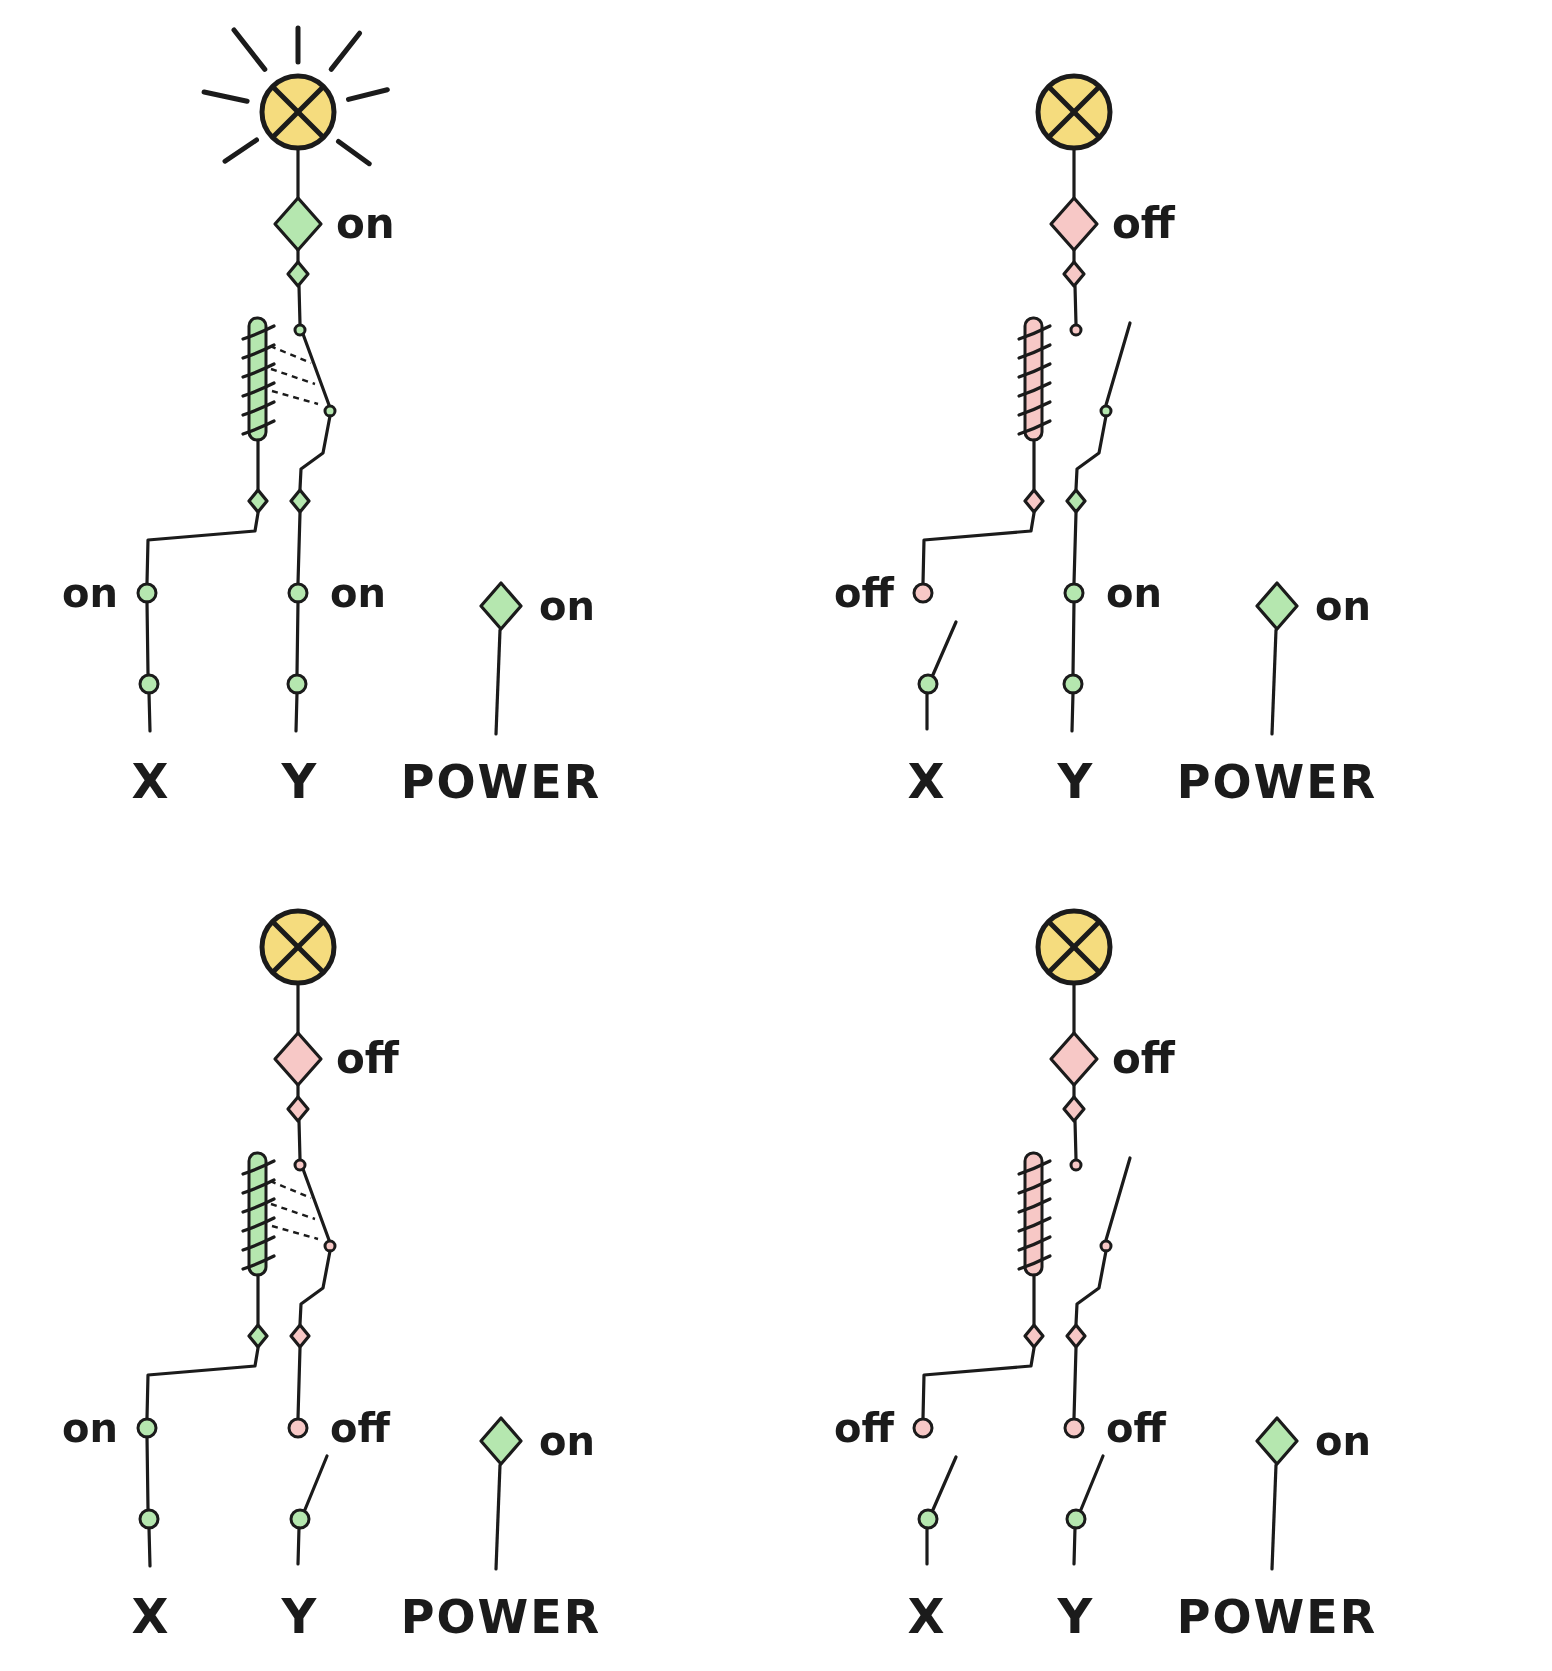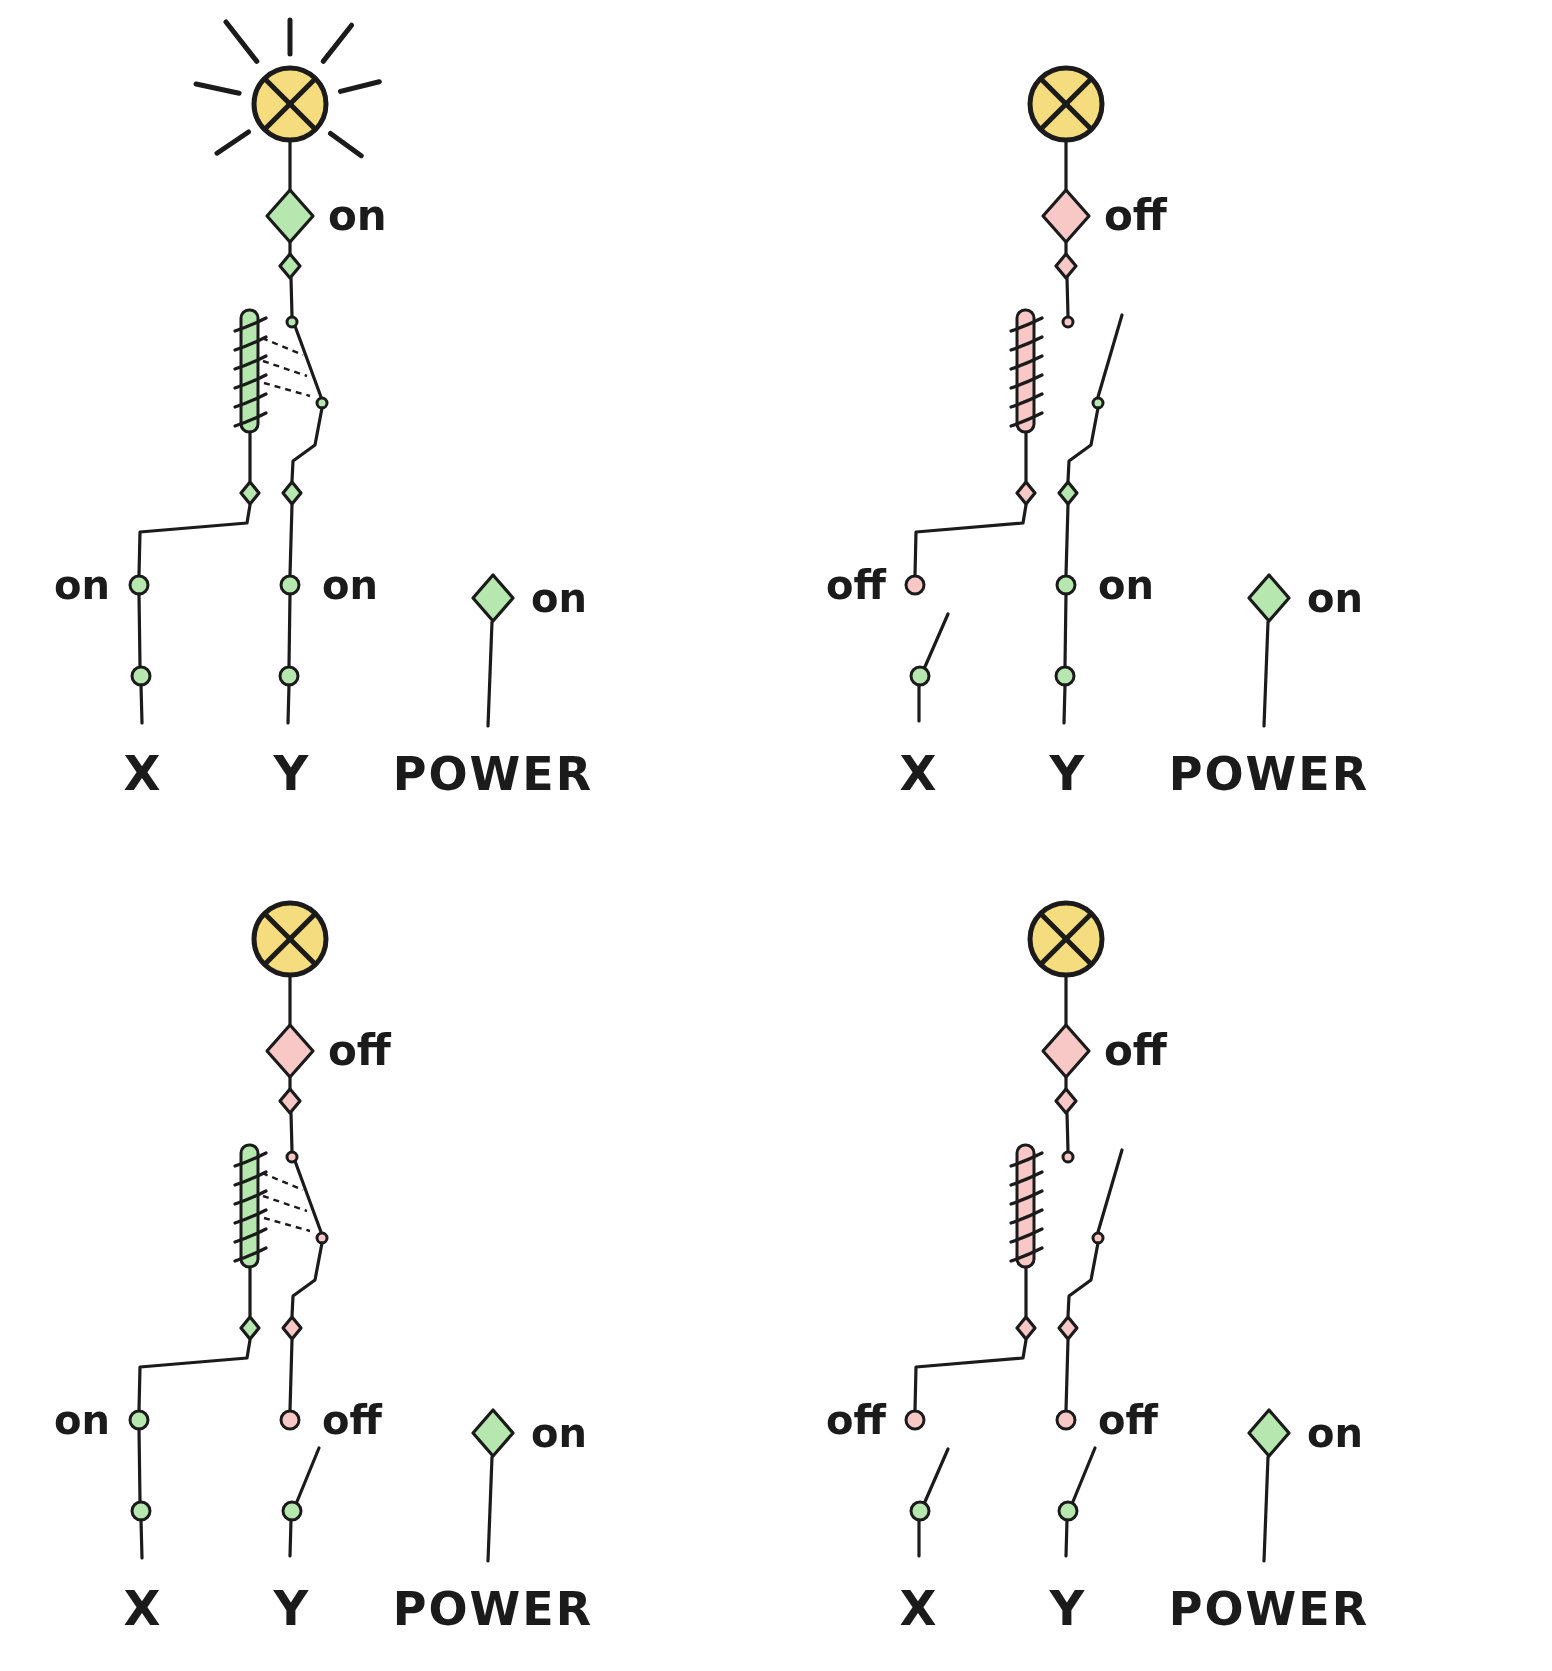--- a/index.html
+++ b/index.html
@@ -5,21 +5,21 @@
   html, body { margin: 0; padding: 0; background: #ffffff; }
   body { width: 1552px; font-family: "DejaVu Sans", sans-serif; }
   .grid {
     display: grid;
     grid-template-columns: 776px 776px;
     grid-template-rows: 835px 836px;
     width: 1552px;
     height: 1671px;
     background: #ffffff;
   }
-  .panel { margin: 0; padding: 4px; position: relative; }
+  .panel { margin: 0; padding: 12px; position: relative; }
   svg { display: block; }
   text { font-family: "DejaVu Sans", sans-serif; }
 </style>
 </head>
 <body>
 
 <div class="grid">
   <figure class="panel">
       <svg width="776" height="835" viewBox="0 0 776 835">
         <g>

